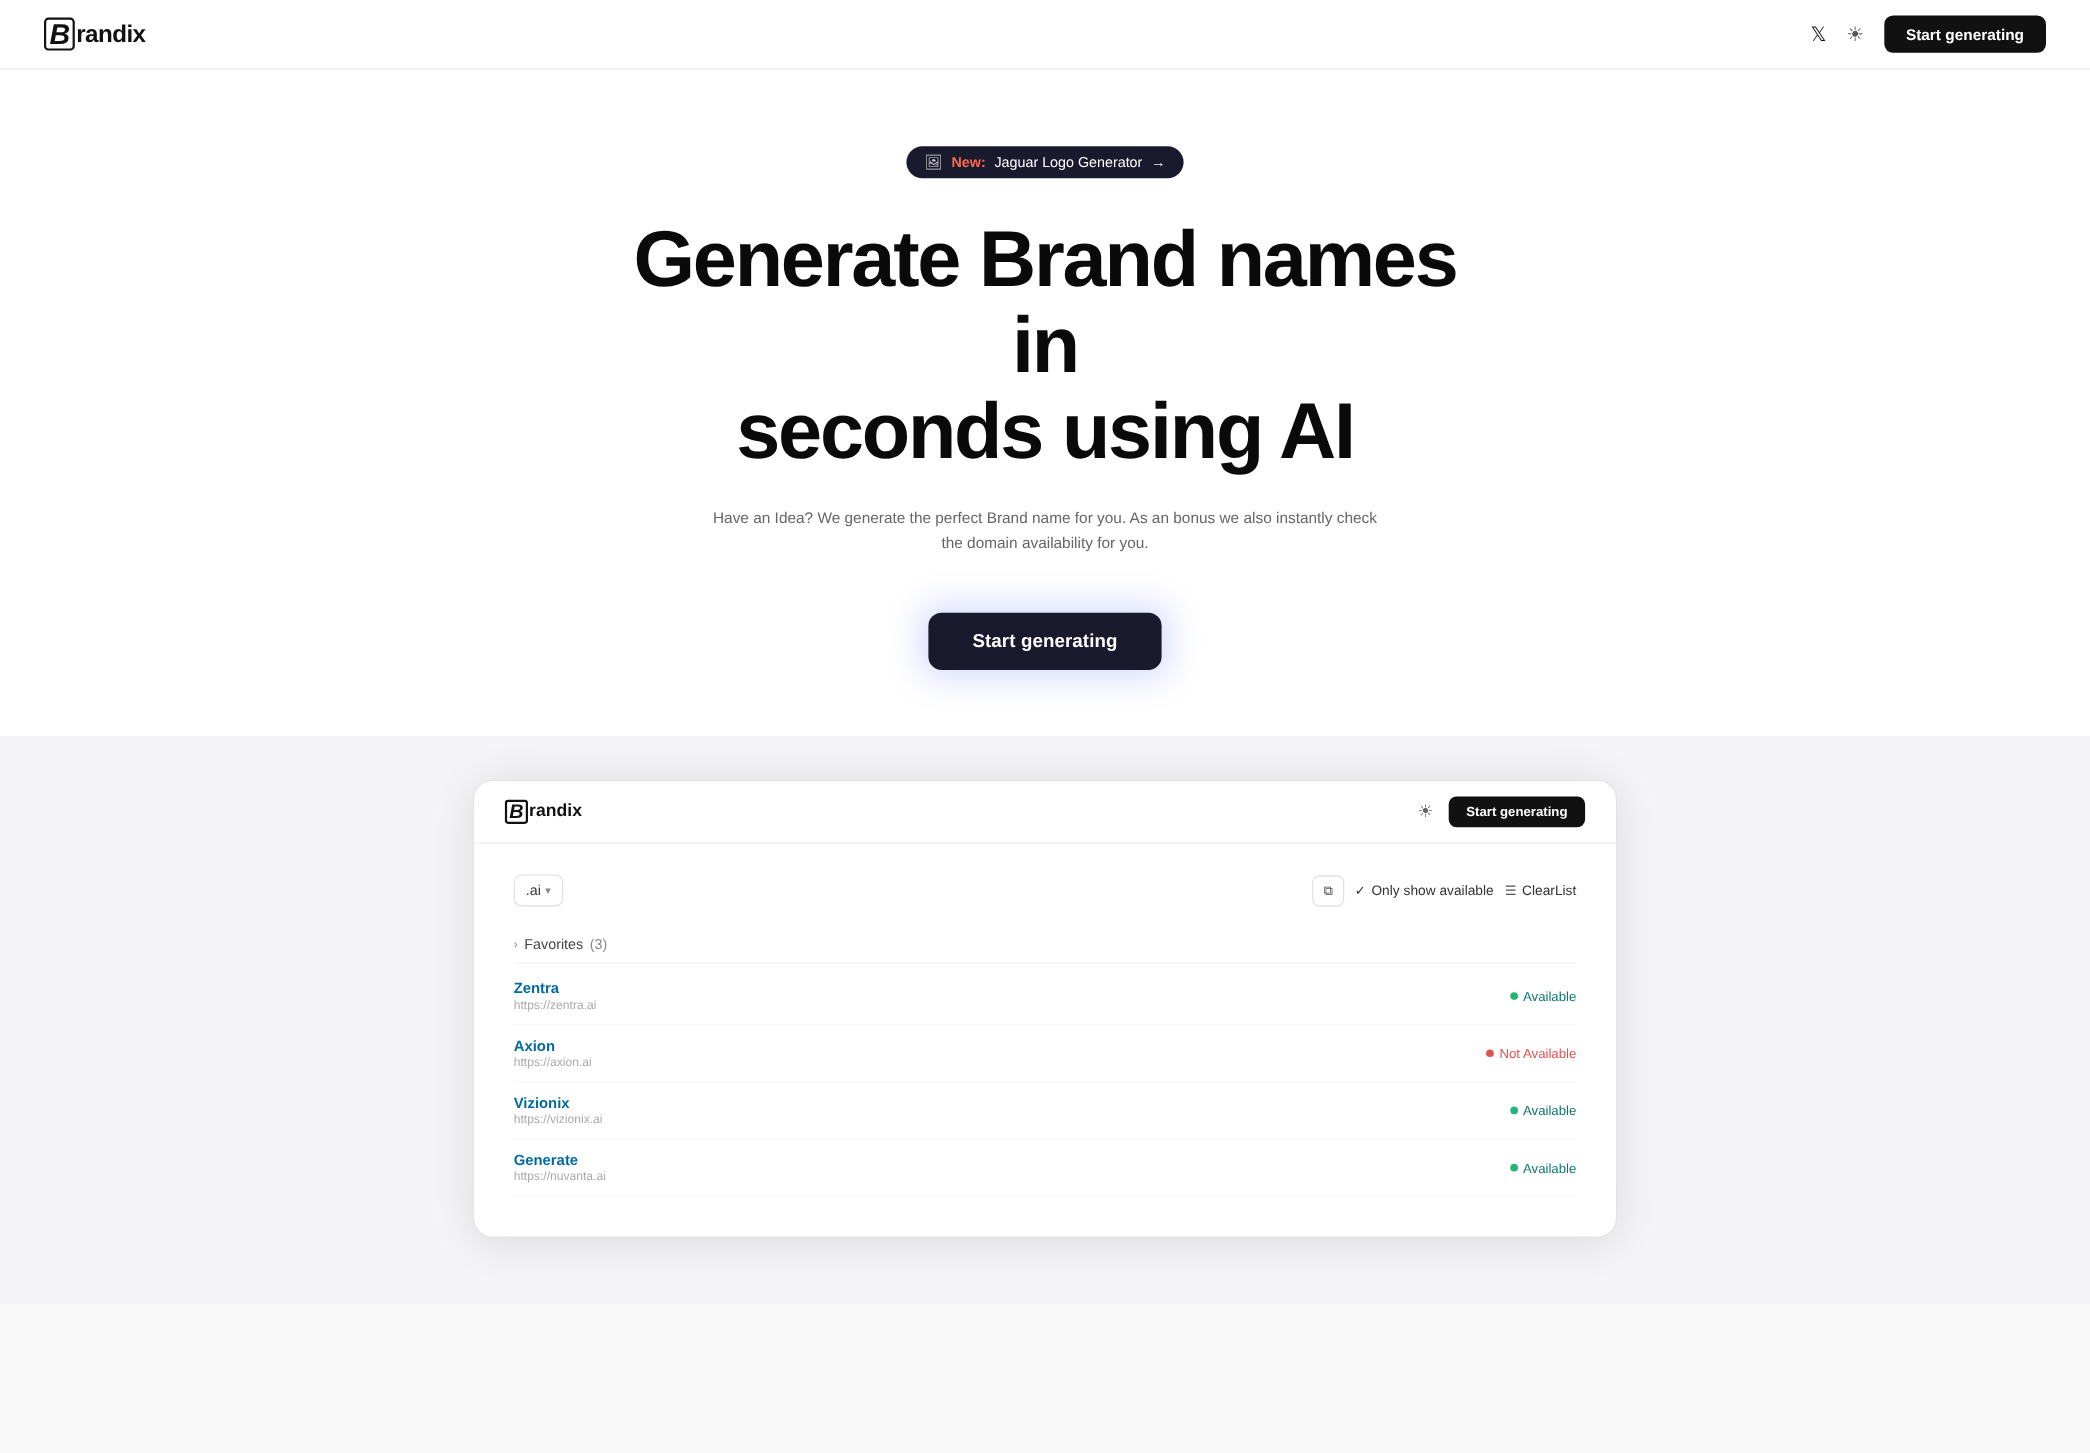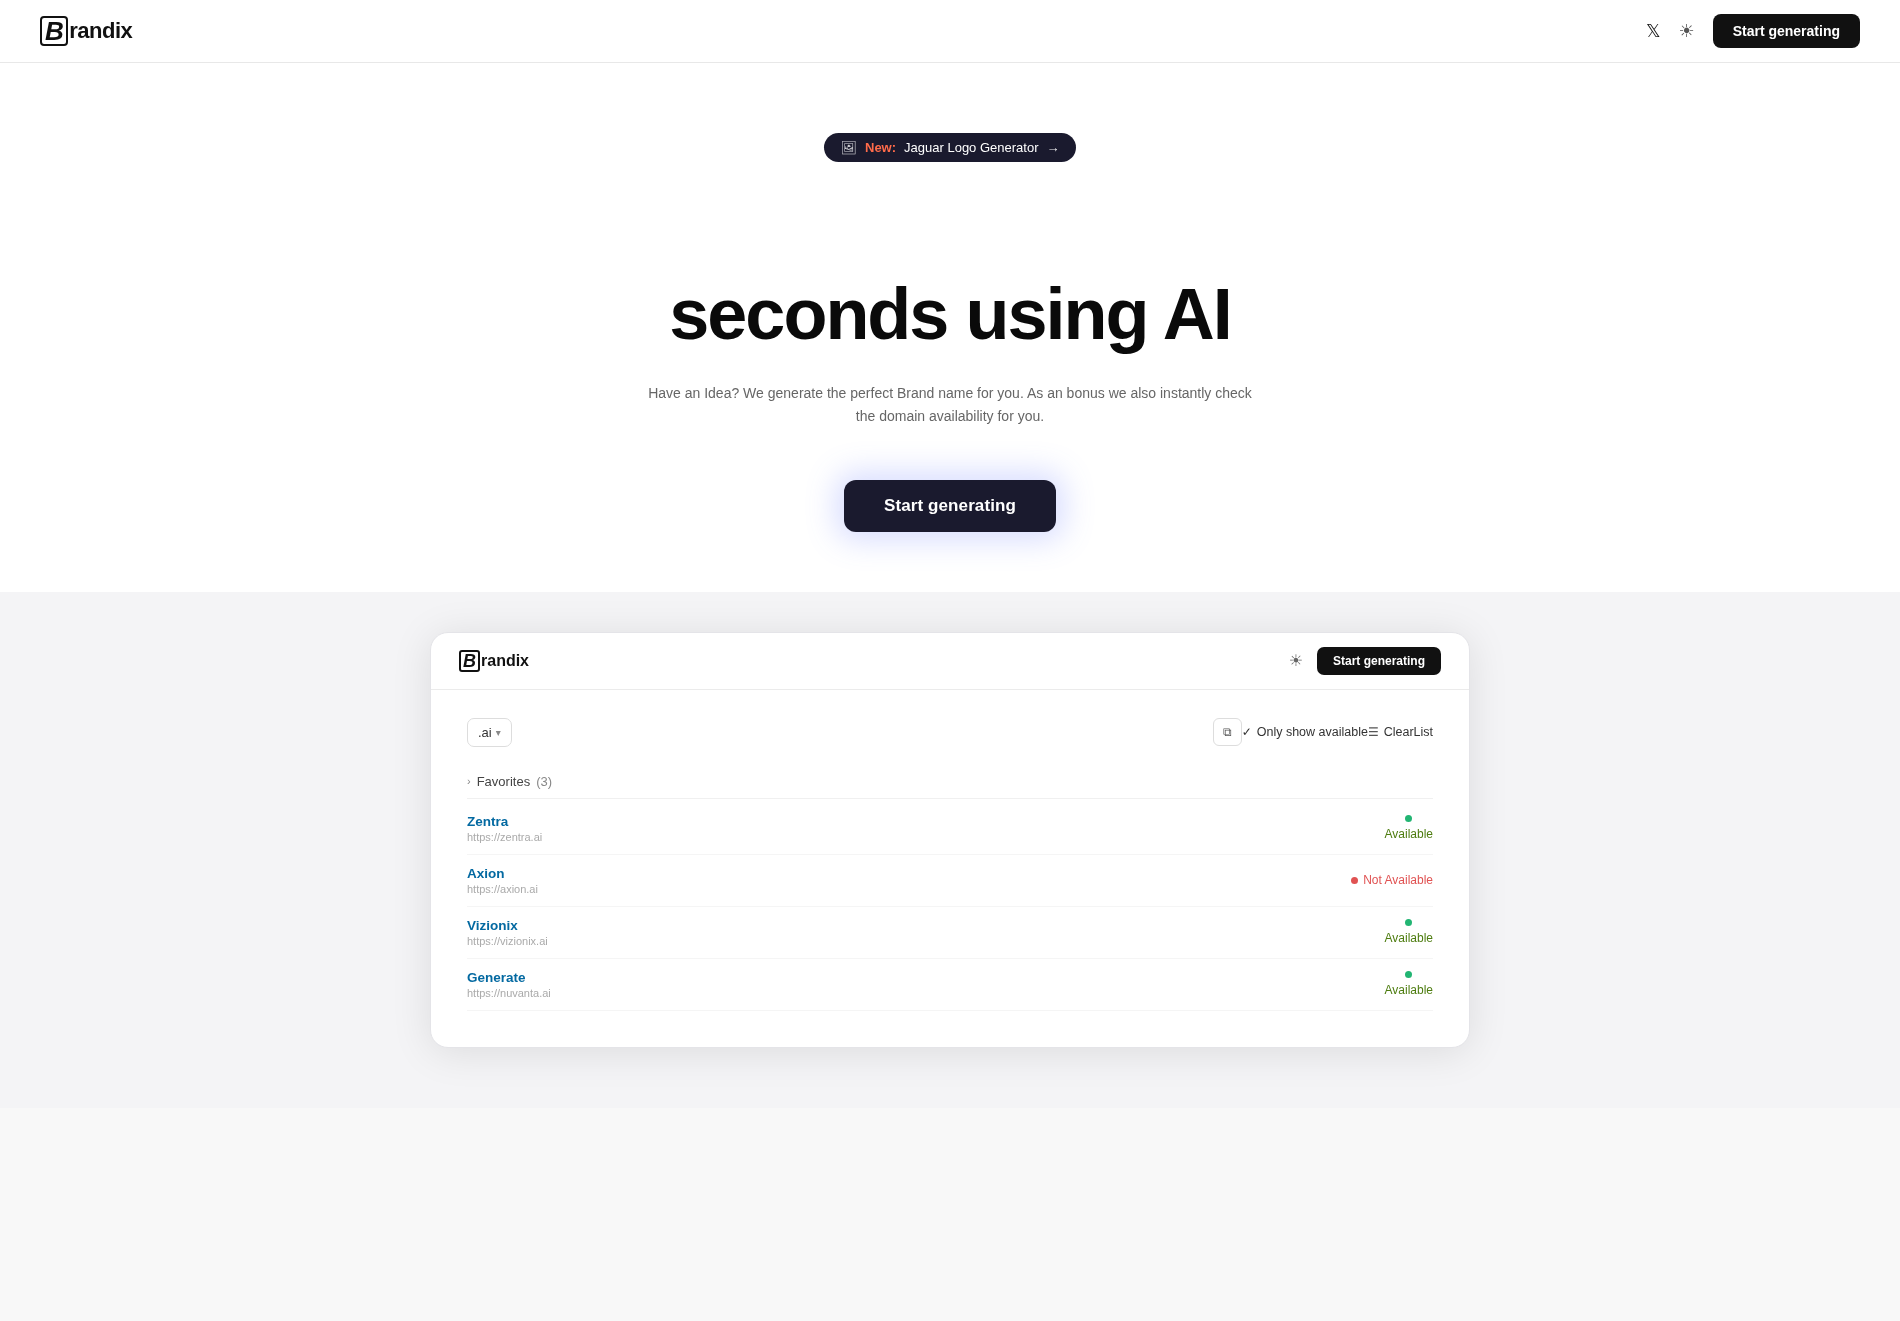--- a/index.html
+++ b/index.html
@@ -194,20 +194,21 @@
       cursor: pointer;
     }
 
     
     .demo-content {
       padding: 28px 36px 36px;
     }
     .demo-toolbar {
       display: flex;
       align-items: center;
+      gap: 10px;
       margin-bottom: 18px;
     }
     .demo-extension-select {
       display: flex;
       align-items: center;
       gap: 4px;
       border: 1px solid #ddd;
       border-radius: 7px;
       padding: 6px 10px;
       font-size: 13px;
@@ -298,21 +299,21 @@
       gap: 5px;
       font-size: 12px;
       font-weight: 500;
     }
     .status-dot {
       width: 7px;
       height: 7px;
       border-radius: 50%;
       display: inline-block;
     }
-    .status-available { color: #4d7c0f; flex-direction: column; }
+    .status-available { color: #0f766e; }
     .status-dot-available { background: #22b573; }
     .status-unavailable { color: #e05252; }
     .status-dot-unavailable { background: #e05252; }
   </style>
 </head>
 <body>
 
 <nav>
   <div class="nav-logo">
     <span class="logo-b">B</span>
@@ -327,21 +328,21 @@
 
 <section class="hero">
   <div class="announcement-badge">
     <span class="badge-icon">🖼</span>
     <span class="badge-text">New:</span>
     <span>Jaguar Logo Generator</span>
     <span class="badge-arrow">→</span>
   </div>
 
   <h1 class="hero-title">
-    <br>
+    <span>Generate Brand names in</span><br>
     <span>seconds using AI</span>
   </h1>
   <p class="hero-subtitle">Have an Idea? We generate the perfect Brand name for you. As an bonus we also instantly check the domain availability for you.</p>
 
   <button class="hero-cta">Start generating</button>
 </section>
 
 <section class="demo-section">
   <div class="demo-card">
 

